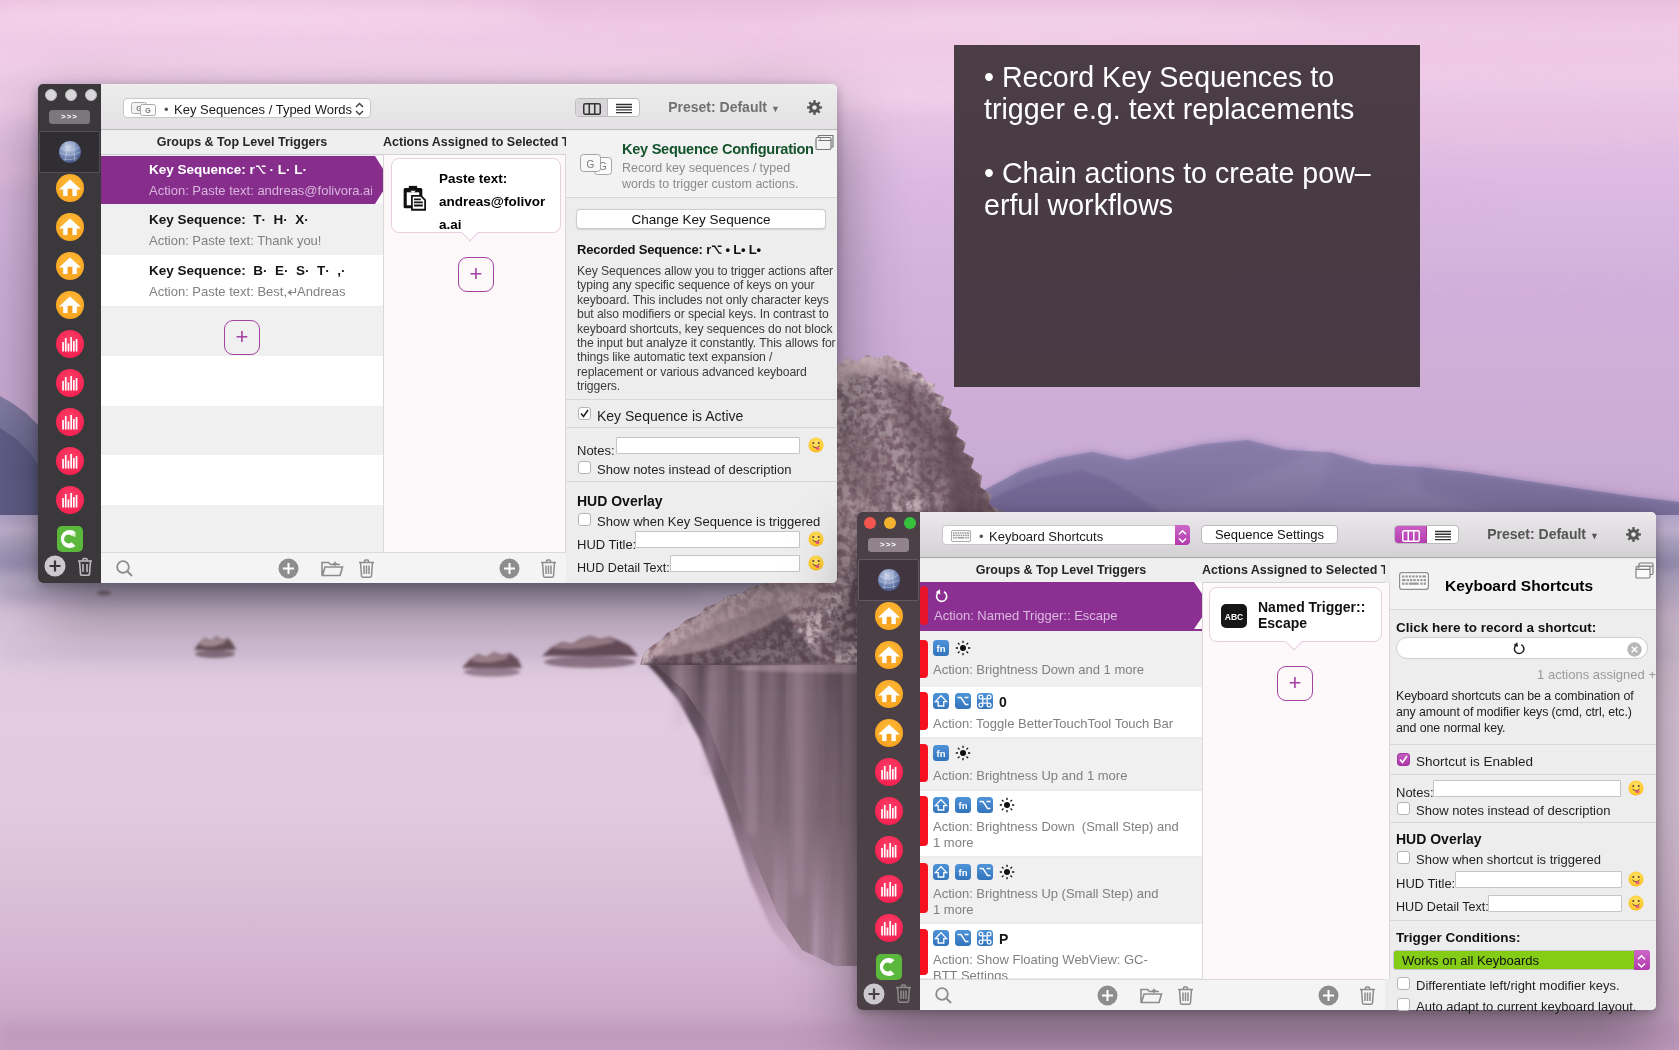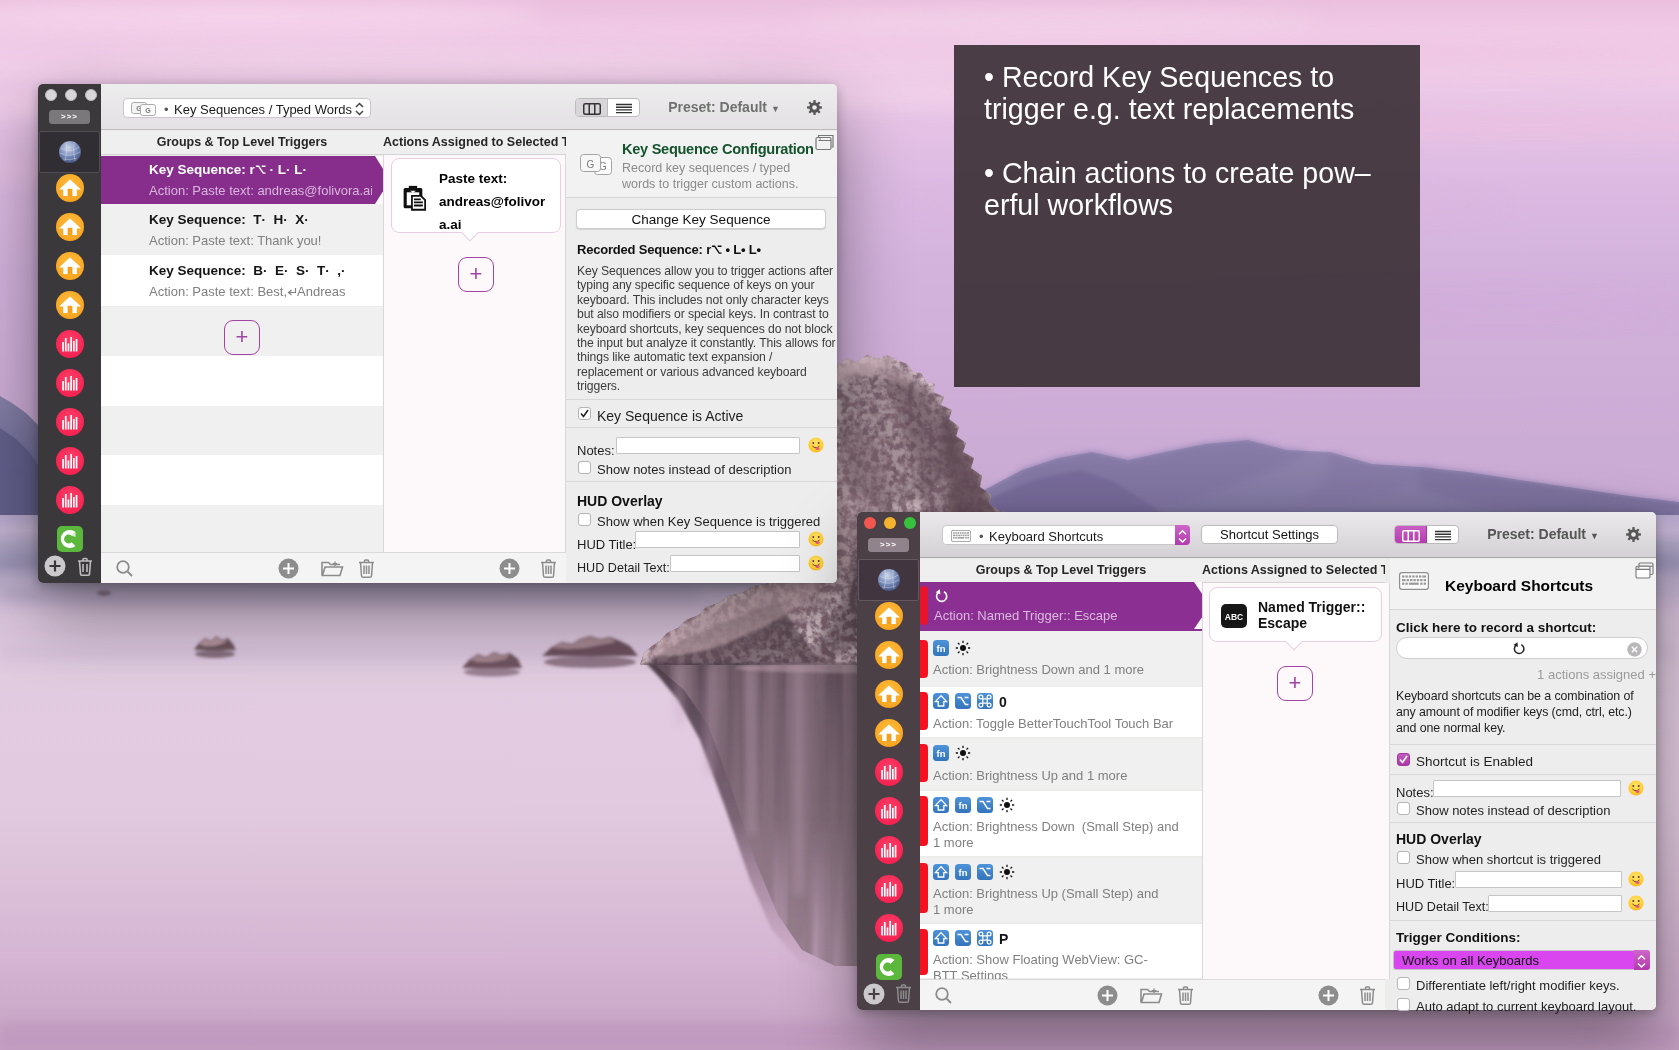--- a/index.html
+++ b/index.html
@@ -672,21 +672,21 @@
 <svg class="abs" style="left:8px;top:4px" width="20" height="12">
             <use href="#ikbd"></use>
           </svg>
 <span class="abs" style="left:36px;top:2.5px;color:#555">•</span>
           <span class="abs" style="left:46px;top:2.5px">Keyboard Shortcuts</span>
 <div class="abs" style="right:-1px;top:-1px;width:15px;height:20px;background:linear-gradient(#cd68c8,#b23aae);border-radius:0 4px 4px 0"></div>
 <svg class="abs" style="right:2px;top:2.5px" width="9" height="15">
             <path d="M1,5.2 L4.5,1.7 L8,5.2 M1,9.5 L4.5,13 L8,9.5" stroke="#fff" stroke-width="1.5" fill="none"></path>
           </svg>
 </div>
-<div class="abs" style="left:281px;top:13px;width:137px;height:19px;background:#fff;border:1px solid #bdbbbd;border-radius:4px;text-align:center;font-size:13px;line-height:18px;color:#111">Shortcut Settings</div>
+<div class="abs" style="left:281px;top:13px;width:137px;height:19px;background:#fff;border:1px solid #bdbbbd;border-radius:4px;text-align:center;font-size:13px;line-height:18px;color:#111">Sequence Settings</div>
 <div class="seg" style="left:474px;top:13px;width:65px;height:19px">
 <div class="abs" style="left:0;top:0;width:32px;height:19px;background:linear-gradient(#ca5ec5,#b23aae);border-right:1px solid #a53aa0"></div>
 <svg class="abs" style="left:7px;top:3.5px" width="18" height="12">
             <rect x="0.75" y="0.75" width="16.5" height="10.5" rx="1.5" fill="none" stroke="#fff" stroke-width="1.5"></rect>
             <path d="M6.25,1 V11 M11.75,1 V11" stroke="#fff" stroke-width="1.5"></path>
           </svg>
 <svg class="abs" style="left:39px;top:4px" width="18" height="11">
             <path d="M1,1.5 H17 M1,4.2 H17 M1,6.9 H17 M1,9.6 H17" stroke="#333" stroke-width="1.4"></path>
           </svg>
 </div>
@@ -877,21 +877,21 @@
 <div class="emo" style="left:238px;top:312px"><svg width="16" height="16">
             <use href="#iemo"></use>
           </svg></div>
 <div class="lbl" style="left:6px;top:341px;font-size:12.6px">HUD Detail Text:</div>
 <div class="inp" style="left:98px;top:336px;width:134px"></div>
 <div class="emo" style="left:238px;top:336px"><svg width="16" height="16">
             <use href="#iemo"></use>
           </svg></div>
 <div class="pdiv" style="top:361px"></div>
 <div class="blbl" style="left:6px;top:371px">Trigger Conditions:</div>
-<div class="abs" style="left:3px;top:391px;width:257px;height:20px;background:#d946ef;border:1px solid #c6c4c6;border-radius:3px;font-size:13px;line-height:19px;color:#111;padding-left:8px">Works on all Keyboards
+<div class="abs" style="left:3px;top:391px;width:257px;height:20px;background:#84cc16;border:1px solid #c6c4c6;border-radius:3px;font-size:13px;line-height:19px;color:#111;padding-left:8px">Works on all Keyboards
 <div class="abs" style="right:-1px;top:-1px;width:16px;height:20px;background:linear-gradient(#cd68c8,#b23aae);border-radius:0 3px 3px 0"></div>
 <svg class="abs" style="right:3px;top:2.5px" width="9" height="15">
             <path d="M1,5.2 L4.5,1.7 L8,5.2 M1,9.5 L4.5,13 L8,9.5" stroke="#fff" stroke-width="1.5" fill="none"></path>
           </svg>
 </div>
 <div class="cb" style="left:7px;top:418px"></div>
 <div class="lbl" style="left:26px;top:419px">Differentiate left/right modifier keys.</div>
 <div class="cb" style="left:7px;top:439px"></div>
 <div class="lbl" style="left:26px;top:440px">Auto adapt to current keyboard layout.</div>
 </div>

